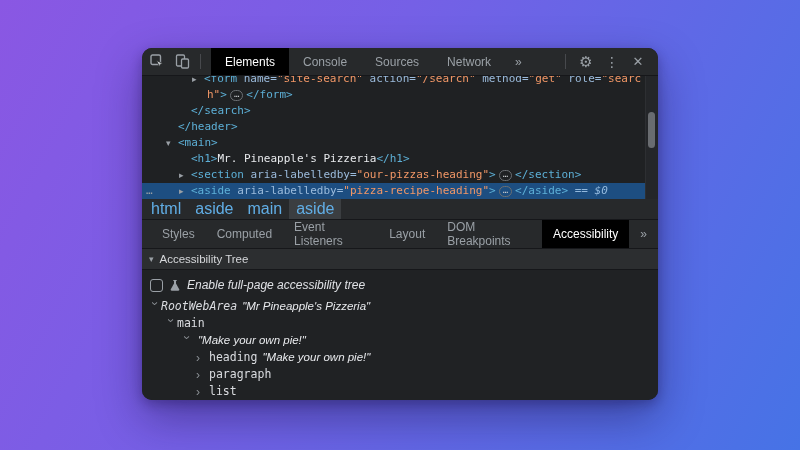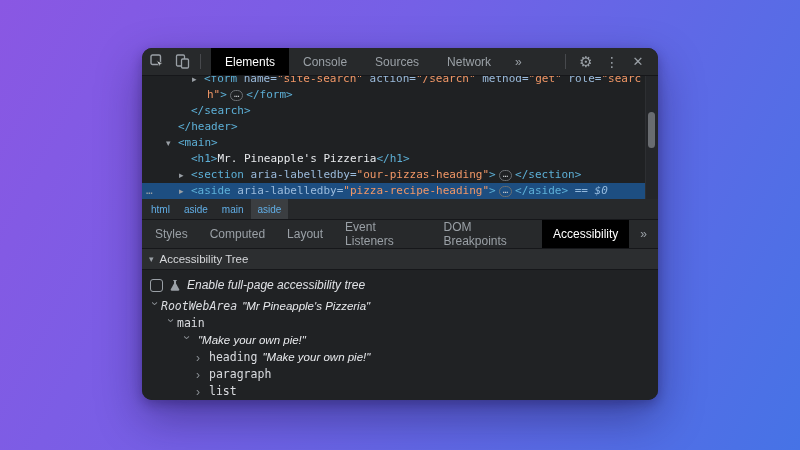--- a/index.html
+++ b/index.html
@@ -42,26 +42,26 @@
   .tok-attr { color:#9bbbdc; }
   .tok-val { color:#f29766; }
   .tok-text { color:#e8eaed; }
   .tok-eq { color:#93b9dd; font-style:italic; }
   .epill { display:inline-block; border:1px solid #6b6f73; border-radius:7px; color:#c6c9cc;
     font-size:9px; line-height:7px; padding:0 3px 2px 3px; margin:0 3px; vertical-align:1px; }
   .scroll-track { position:absolute; right:0; top:0; bottom:0; width:13px; background:#242629; border-left:1px solid #2d2f32; }
   .scroll-thumb { position:absolute; right:3px; top:36px; width:7px; height:36px; background:#696c70; border-radius:4px; }
   
   .crumbs { flex:0 0 21px; background:#27292b; border-bottom:1px solid #16171a;
-    display:flex; align-items:stretch; font-size:10px; padding-left:2px; }
+    display:flex; align-items:stretch; font-size:16px; padding-left:2px; }
   .crumb { display:flex; align-items:center; padding:0 7px; color:#61aee6; }
   .crumb.sel { background:#3b3e41; }
   
   .side-tabs { flex:0 0 28px; background:#27292b; border-bottom:1px solid #16171a;
-    display:flex; align-items:stretch; font-size:12px; padding-left:2px; }
+    display:flex; align-items:stretch; font-size:12px; padding-left:9px; }
   .side-tab { display:flex; align-items:center; padding:0 11px; color:#9aa0a6; }
   .side-tab.active { background:#000; color:#fff; }
   
   .sec-head { flex:0 0 21px; background:#2c2e30; border-bottom:1px solid #16171a;
     display:flex; align-items:center; padding-left:7px; font-size:11.5px; color:#d5d7da; gap:6px; }
   .sec-head .tri { font-size:9px; color:#9aa0a6; }
   .a11y { flex:1 1 auto; background:#202224; overflow:hidden; }
   .chk-row { display:flex; align-items:center; gap:6px; padding:8px 0 6px 8px; font-size:12px; color:#dfe1e5;font-style:italic; }
   .chk { width:13px; height:13px; border:1.5px solid #9aa0a6; border-radius:3px; background:transparent; }
   .tree { font-size:11.5px; }
@@ -128,22 +128,22 @@
   <div class="crumbs" id="crumbs">
       <span class="crumb">html</span>
       <span class="crumb">aside</span>
       <span class="crumb">main</span>
       <span class="crumb sel">aside</span>
     </div>
 
   <div class="side-tabs" id="side-tabs">
       <div class="side-tab">Styles</div>
       <div class="side-tab">Computed</div>
+      <div class="side-tab">Event Listeners</div>
       <div class="side-tab">Layout</div>
-      <div class="side-tab">Event Listeners</div>
       <div class="side-tab">DOM Breakpoints</div>
       <div class="side-tab active">Accessibility</div>
       <div class="side-tab">»</div>
     </div>
 
   <div class="sec-head">
     <span class="tri">▾</span>
     <span>Accessibility Tree</span>
   </div>
   <div class="a11y">

